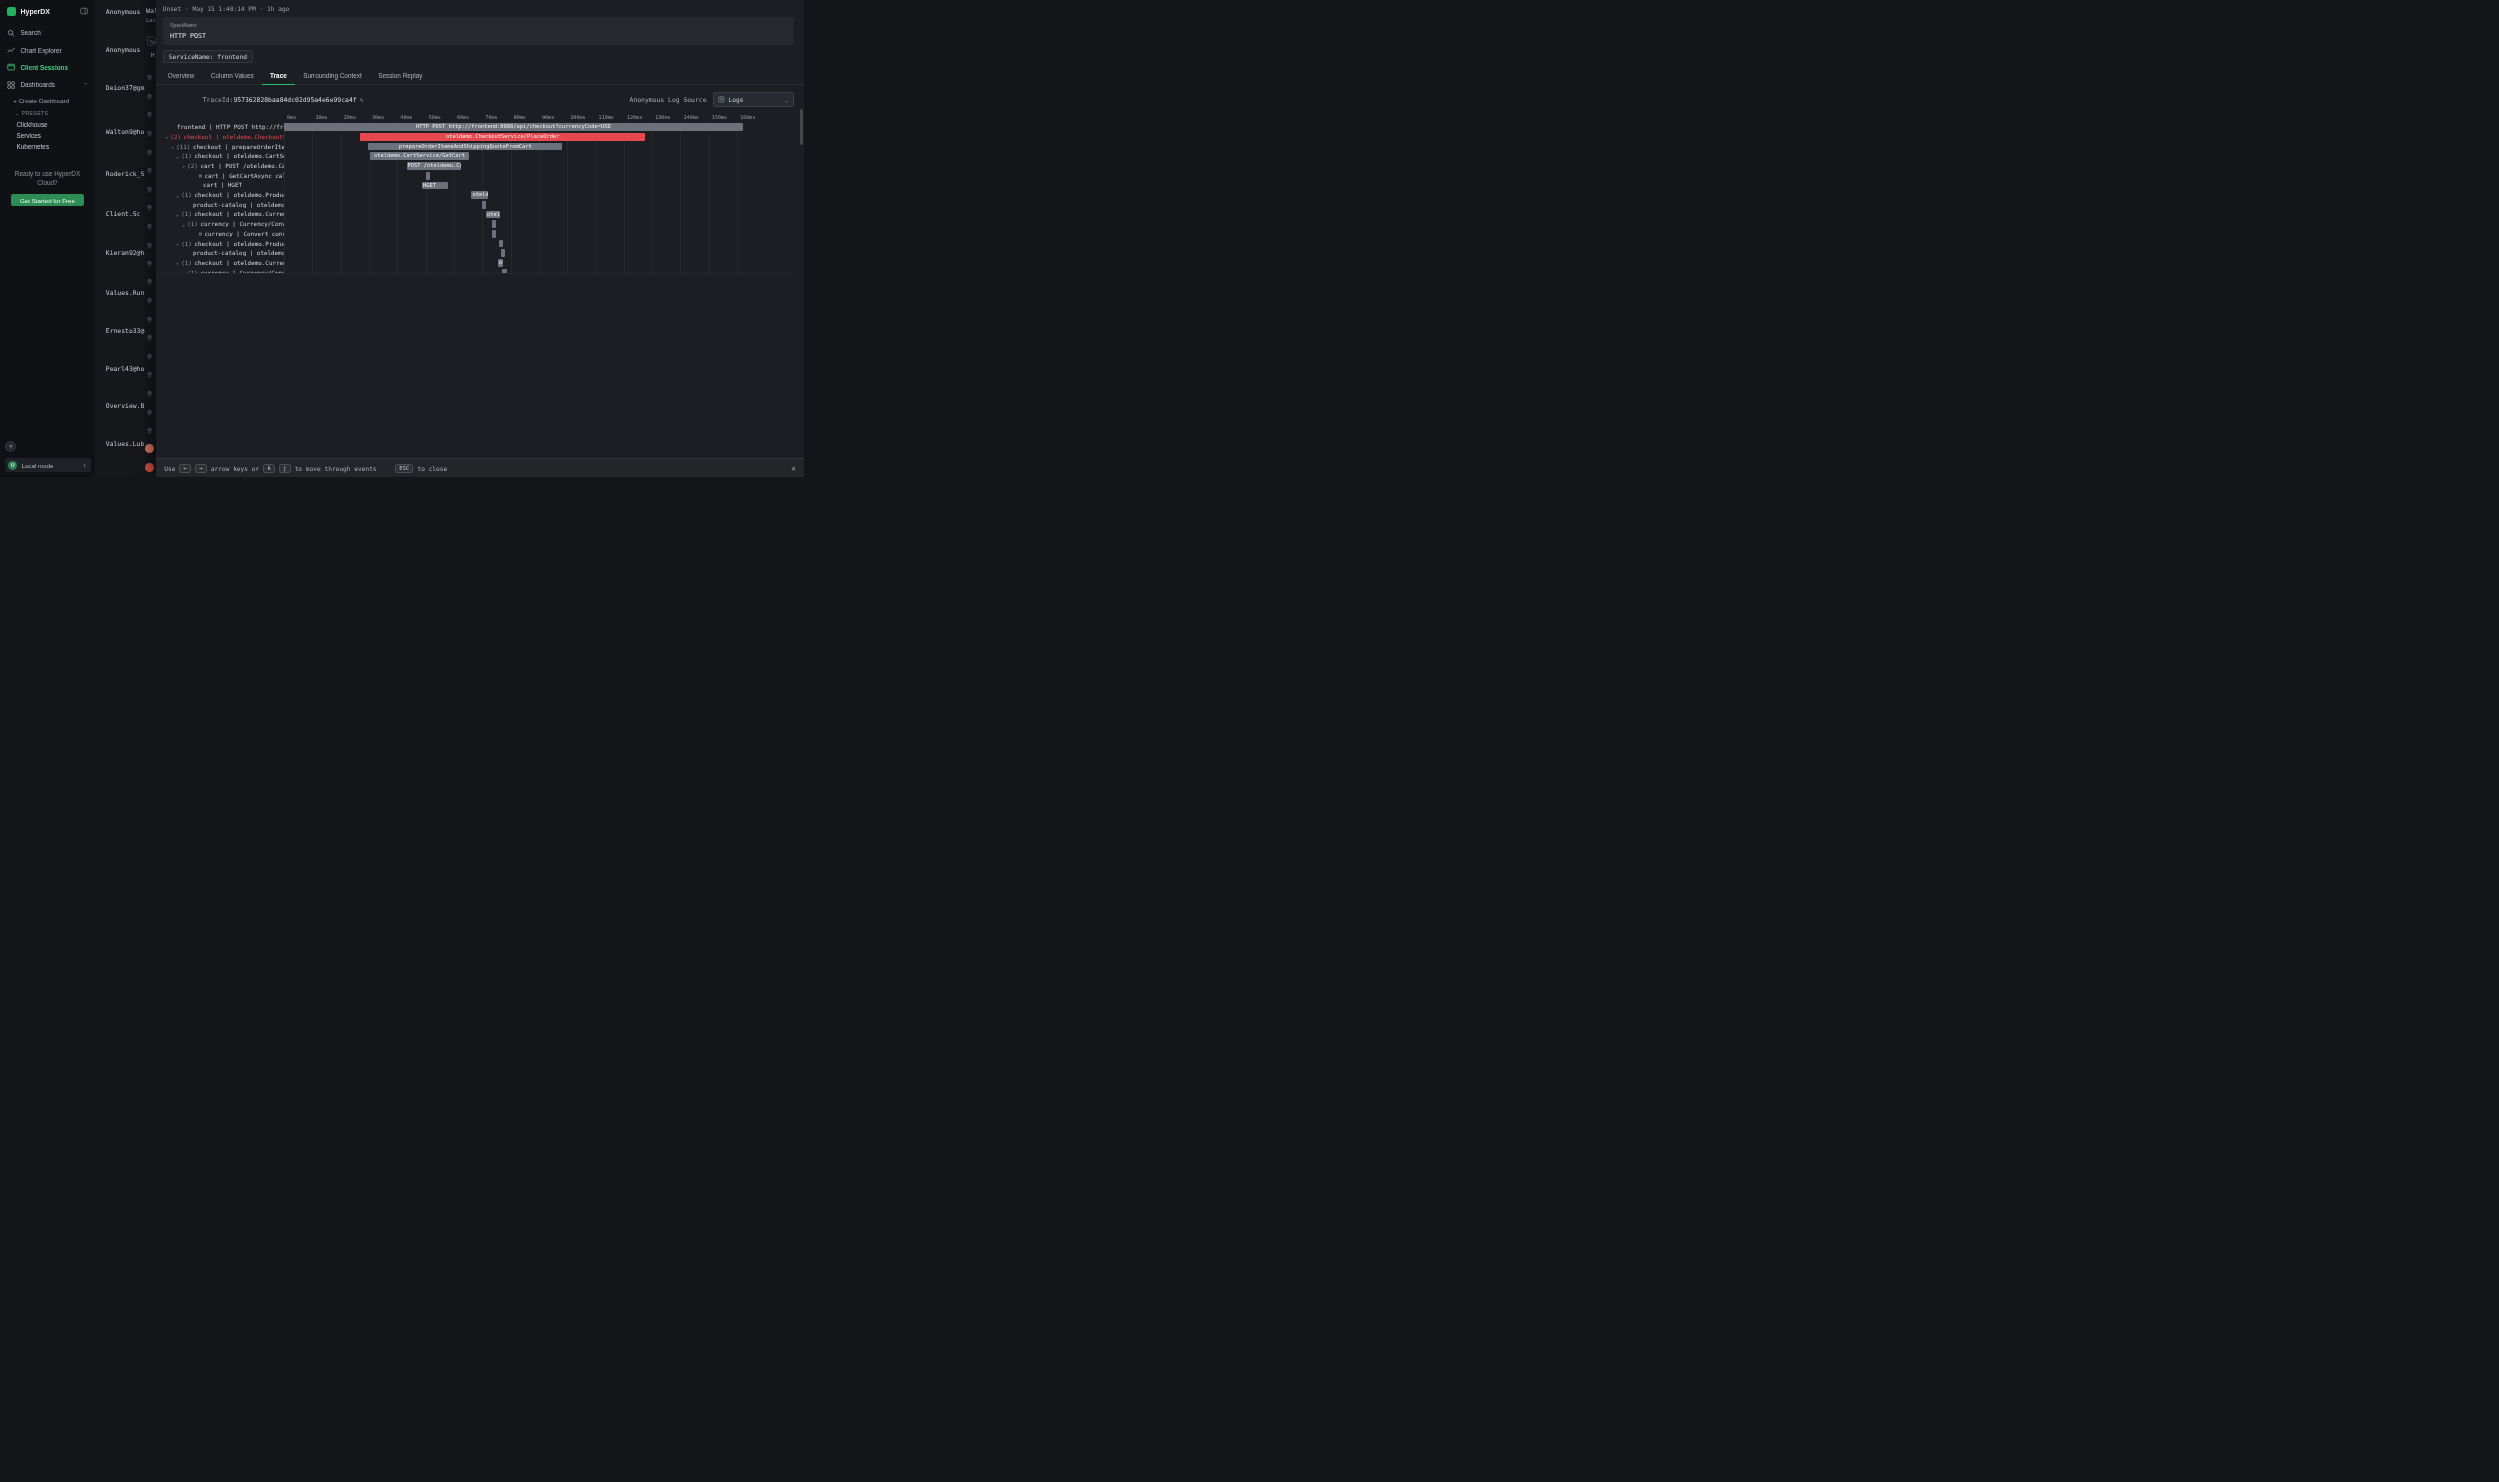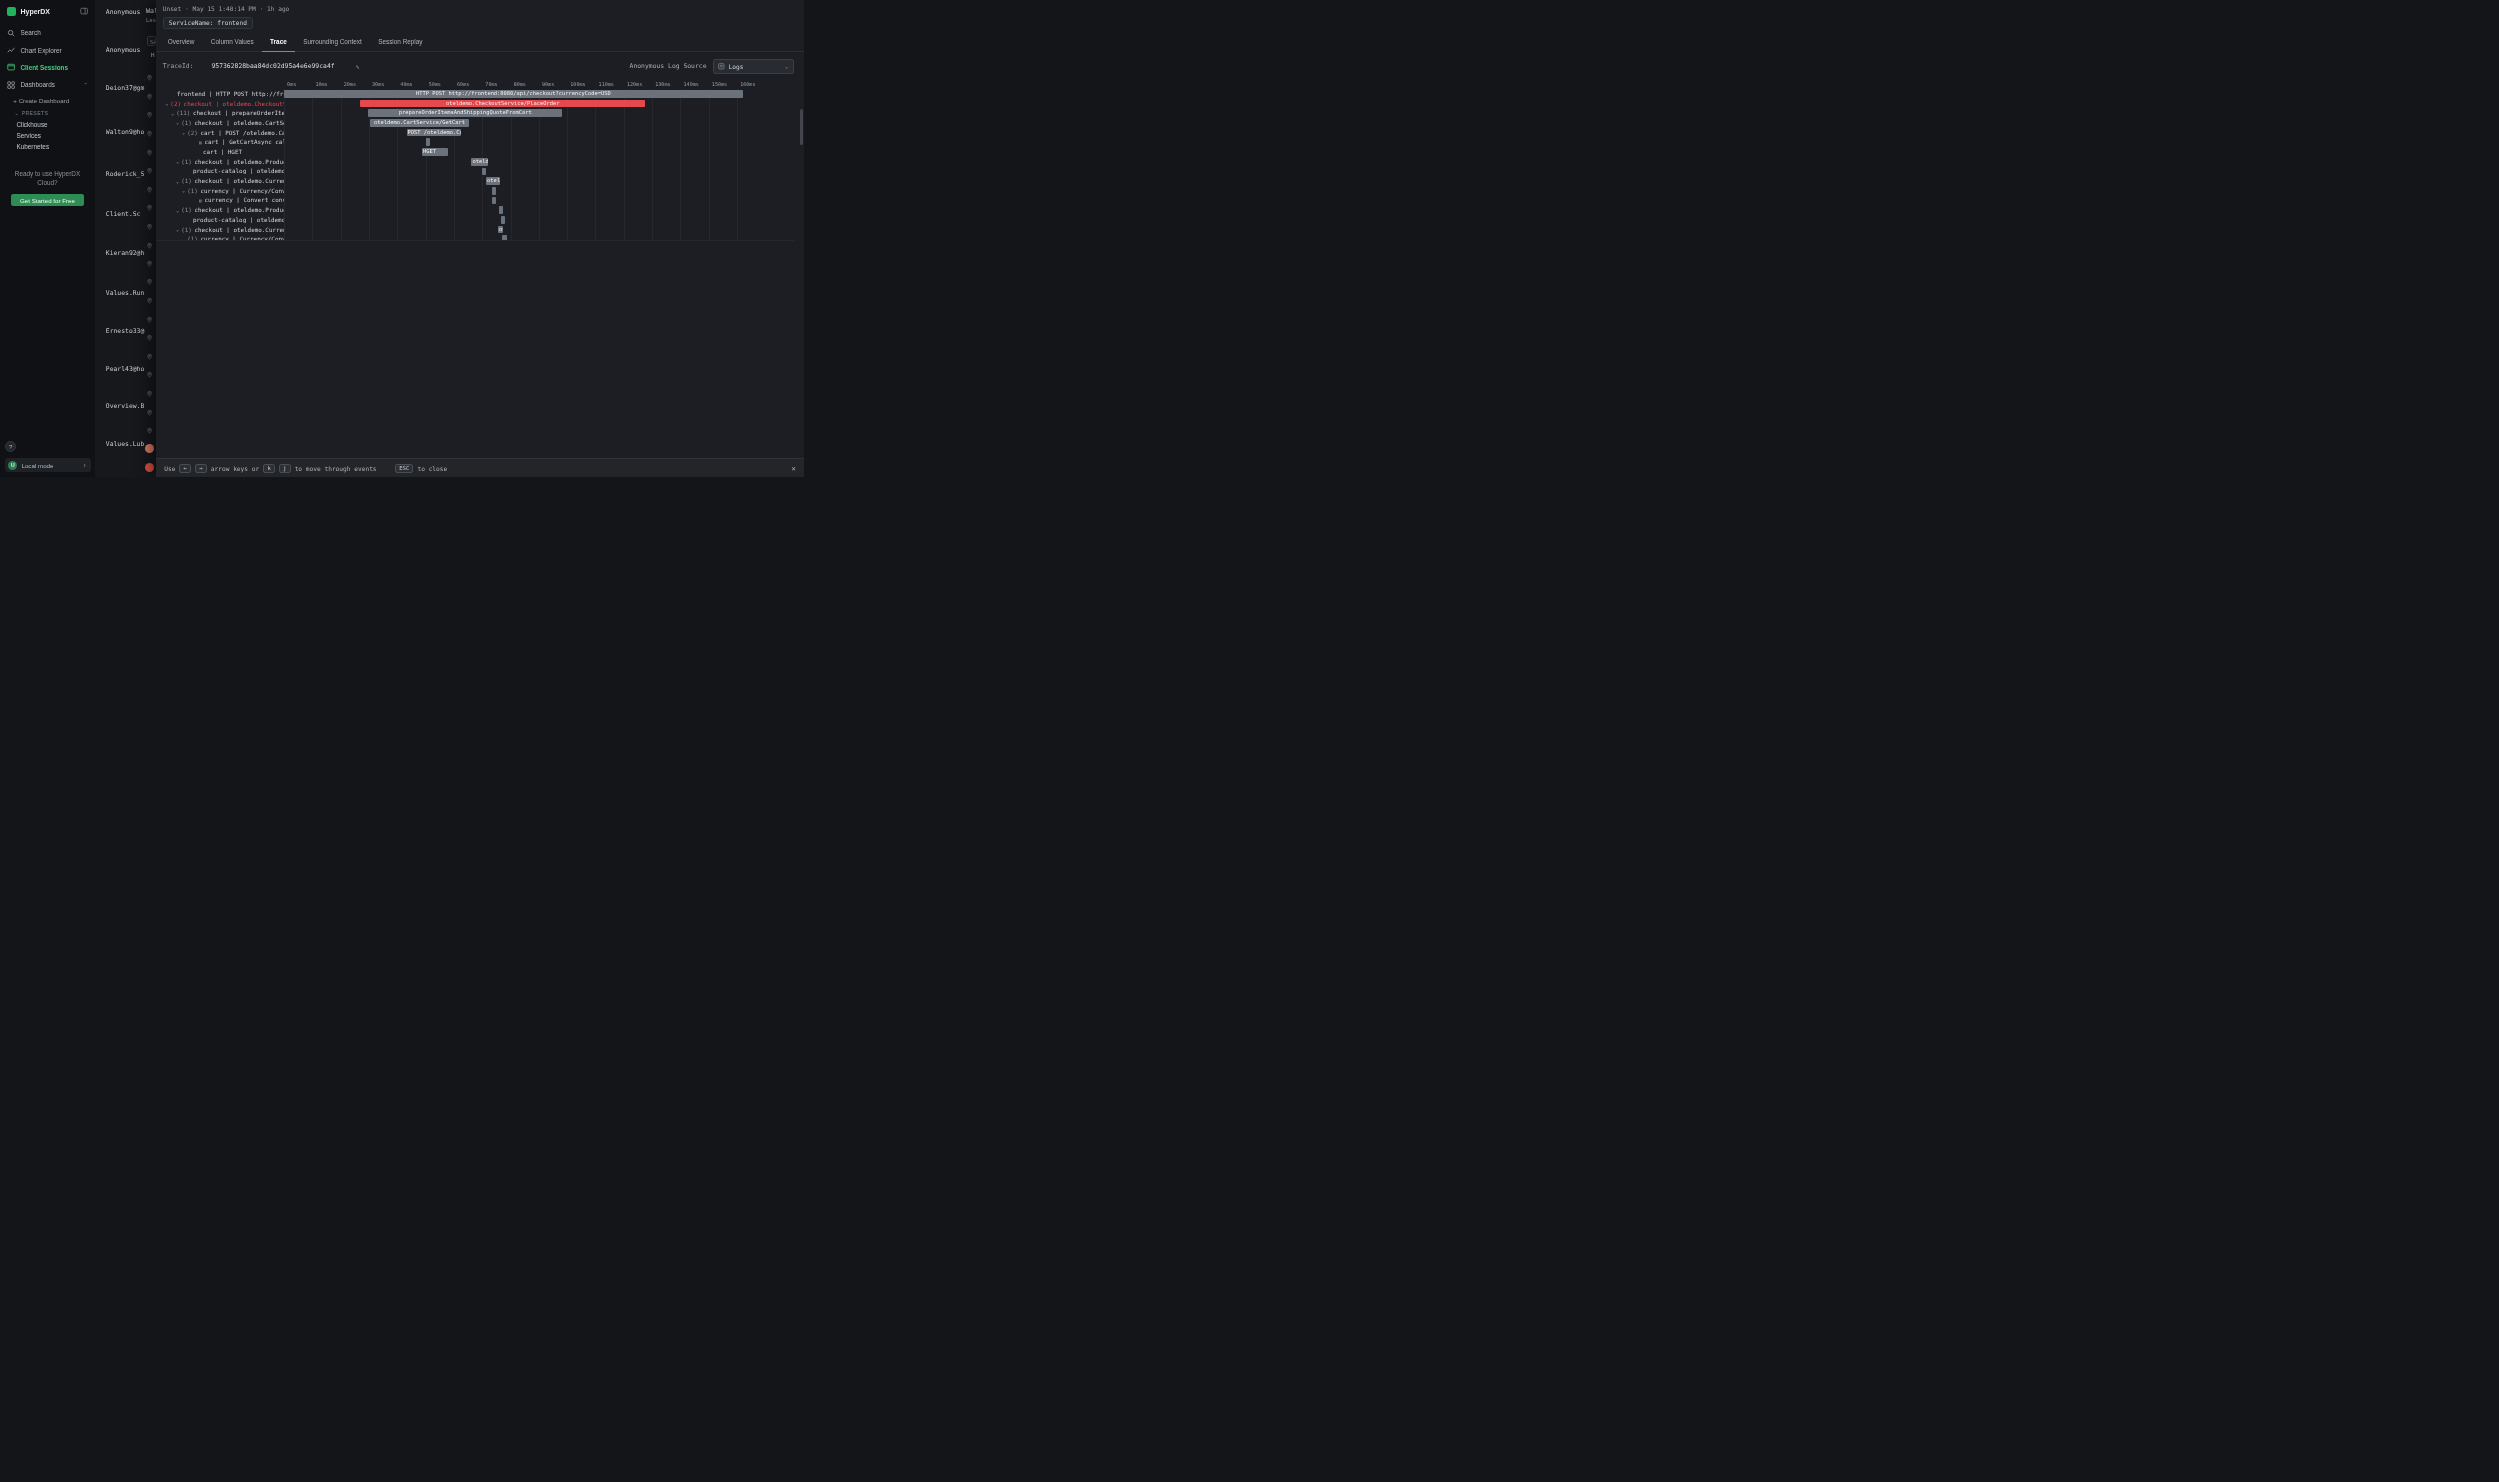--- a/index.html
+++ b/index.html
@@ -61,21 +61,21 @@
   .span-card { margin:5.1px 10.3px 0 6.7px; background:#26282e; border-radius:2.1px; padding:4.6px 7.2px 5.6px; }
   .span-card-label { color:#8f959c; font-size:5.6px; margin-bottom:4.1px; }
   .span-card-value { color:#e8eaed; font-size:6.7px; }
   .chip { display:inline-block; margin:4.6px 0 0 6.7px; background:#222529; border:0.5px solid #33373d;
     border-radius:2.1px; padding:1.5px 5.1px 2.1px; color:#ced3d8; font-size:6.2px; }
   .tabs { display:flex; margin-top:5.1px; border-bottom:0.5px solid #2a2d33; padding-left:3.6px; }
   .tab { padding:4.1px 8.2px 5.1px; font-size:6.4px; color:#aeb4ba; border-bottom:1px solid transparent;
     margin-bottom:-0.5px; font-family:"Liberation Sans",sans-serif; cursor:pointer; white-space:nowrap; }
   .tab.active { color:#ffffff; font-weight:700; border-bottom-color:#23c268; }
   .trace-toolbar { display:flex; align-items:center; justify-content:space-between; padding:6.7px 10.3px 5.1px 6.7px; }
-  .tid-wrap { display:flex; align-items:center; gap:18px; font-size:6.4px; }
+  .tid-wrap { display:flex; align-items:center; gap:0; font-size:6.4px;margin-left:40px; }
   .tid-label { color:#9aa0a7; }
   .tid-value { color:#d9dce0; }
   .pencil { color:#9aa0a7; font-size:6.2px; padding:1px 3.1px; cursor:pointer; }
   .corr-wrap { display:flex; align-items:center; gap:6.2px; }
   .corr-label { color:#a6acb3; font-size:6.4px; }
   .log-select { width:81px; height:15px; background:#282b31; border:0.5px solid #3a3e45; border-radius:2.1px;
     display:flex; align-items:center; padding:0 4.6px; color:#cfd4d9; font-size:6.2px; gap:3.6px; cursor:pointer; }
   .logs-ic { color:#8f959c; display:flex; }
   .sel-chev { margin-left:auto; color:#8a9096; font-size:5.1px; }
 
@@ -294,20 +294,24 @@
     </div>
   <div class="frag-name">Wal</div>
   <div class="frag-sub">Las</div>
   <div class="frag-search">Sea</div>
   <div class="frag-h">H</div>
 </div>
 
 <div class="modal">
   <div class="meta">Unset · May 15 1:40:14 PM · 1h ago</div>
 
+  <div class="span-card">
+    <div class="span-card-label">SpanName</div>
+    <div class="span-card-value">HTTP POST</div>
+  </div>
 
   <div class="chip">ServiceName: frontend</div>
 
   <div class="tabs">
     <div class="tab">Overview</div>
     <div class="tab">Column Values</div>
     <div class="tab active">Trace</div>
     <div class="tab">Surrounding Context</div>
     <div class="tab">Session Replay</div>
   </div>

